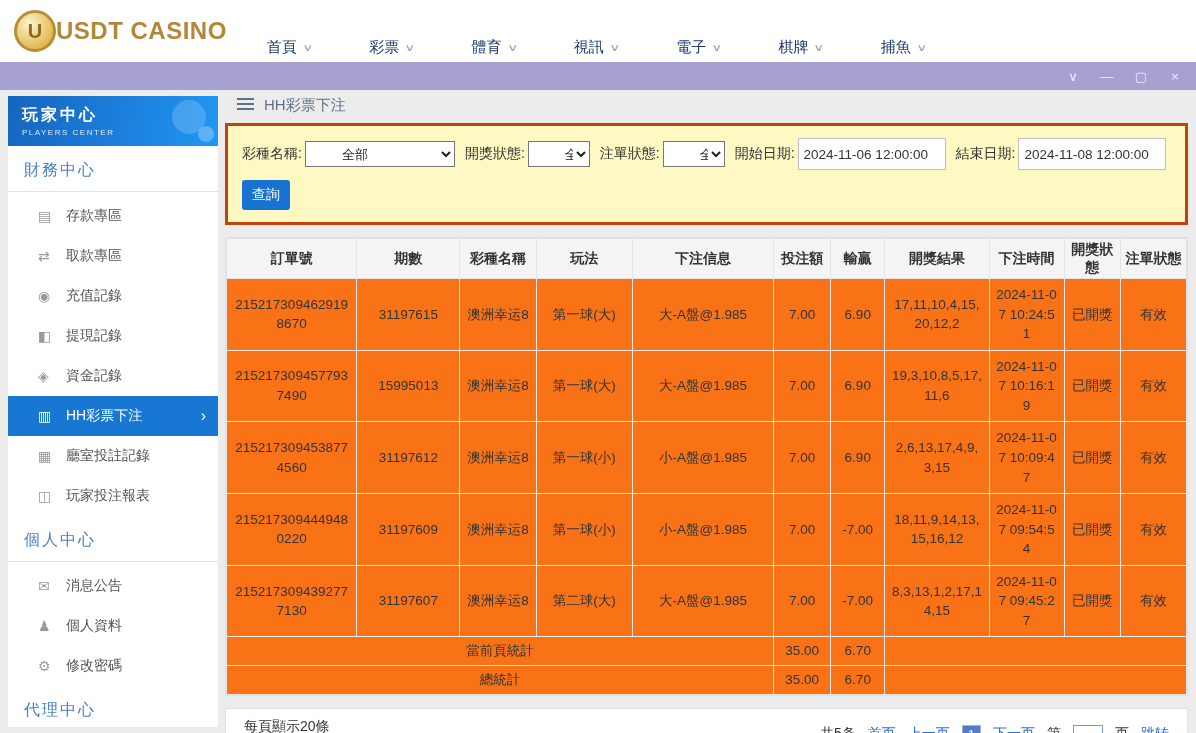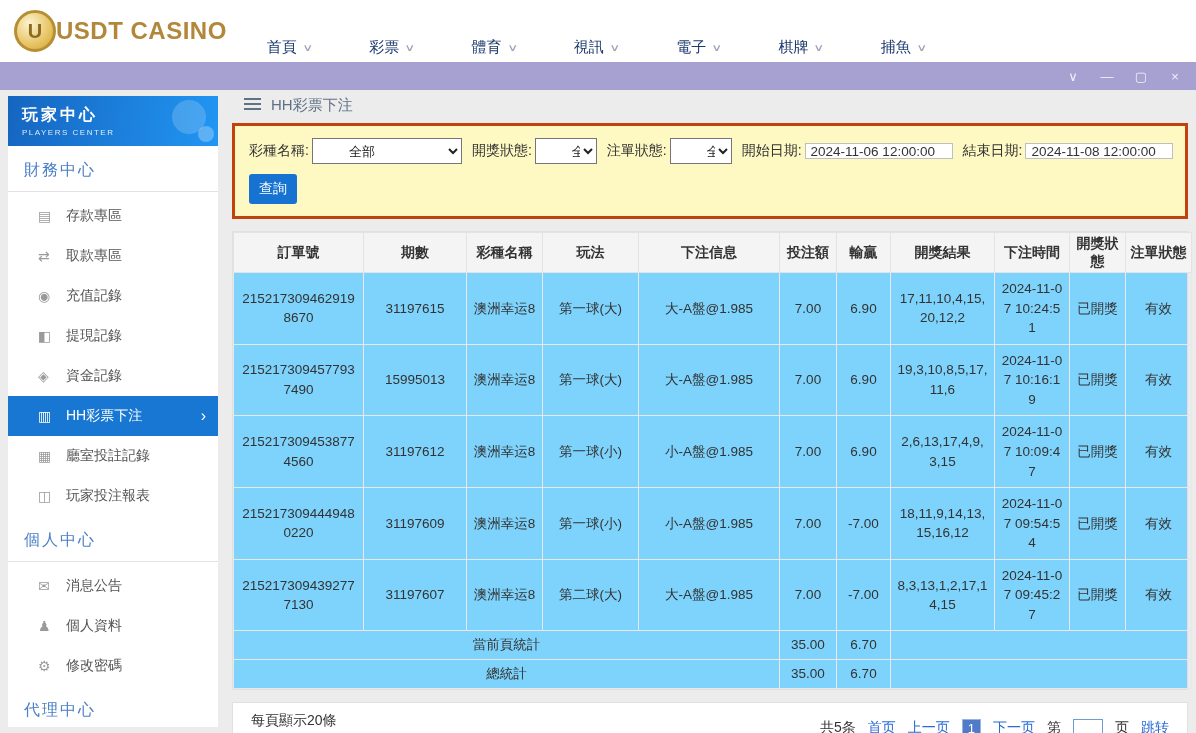--- a/index.html
+++ b/index.html
@@ -16,21 +16,21 @@
   .logo-text { font-size:24px; font-weight:bold; color:#b3873a; letter-spacing:.5px; }
   .nav { display:flex; gap:58px; margin-left:40px;margin-top:33px; }
   .nav-item { display:flex; align-items:center; gap:7px; color:#1c3a6e; font-size:15px; cursor:pointer; }
   .nav-chev { color:#9aa3b8; font-size:10px; transform:scaleX(1.5); }
 
   
   .purplebar { height:28px; background:#a7a1d1; display:flex; align-items:center; justify-content:flex-end; gap:20px; padding-right:14px; }
   .winctl { color:#eef0fa; font-size:13px; line-height:1; width:14px; text-align:center; cursor:pointer; }
 
   
-  .layout { display:flex; padding:6px 8px 0; gap:14px; height:637px; }
+  .layout { display:flex; padding:6px 8px 0; gap:7px; height:637px; }
 
   
   .sidebar { width:210px; min-width:210px; background:#fff; overflow:hidden; }
   .sidebar-header { height:50px; background:linear-gradient(100deg,#1565c0,#2196f3); position:relative;
     padding:9px 0 0 14px; color:#fff; overflow:hidden; }
   .sidebar-title { font-size:16px; font-weight:bold; letter-spacing:3px; }
   .sidebar-subtitle { font-size:8px; letter-spacing:1.5px; opacity:.85; margin-top:2px; }
   .deco { position:absolute; right:0; top:0; width:60px; height:50px; }
   .deco::before { content:""; position:absolute; width:34px; height:34px; border-radius:50%; background:rgba(255,255,255,.18); right:12px; top:4px; }
   .deco::after { content:""; position:absolute; width:16px; height:16px; border-radius:50%; background:rgba(255,255,255,.28); right:4px; top:30px; }
@@ -46,24 +46,24 @@
   .main { flex:1; display:flex; flex-direction:column; min-width:0; }
   .breadcrumb { height:52px; display:flex; align-items:center; gap:10px; padding-left:12px; color:#5e7187; font-size:15px; margin-bottom:8px; }
   .menu-icon { display:inline-block; }
 
   .filter-card { background:#fef9c3; border:3px solid #c2410c; padding:12px 14px; }
   .filter-row { display:flex; align-items:center; font-size:14px; color:#333; white-space:nowrap; }
   .fgroup { display:flex; align-items:center; margin-right:10px; gap:3px; }
   select.sel { height:26px; border:1px solid #767676; background:#fff; font-size:13px; font-family:inherit; color:#222;padding-left:32px; }
   .sel.wide { width:150px; }
   .sel.narrow { width:62px; }
-  input.date-input { width:148px; height:16px; border:1px solid #bfbfbf; font-size:13.5px; color:#333; padding:0 5px; font-family:inherit; }
+  input.date-input { width:148px; height:32px; border:1px solid #bfbfbf; font-size:13.5px; color:#333; padding:0 5px; font-family:inherit; }
   .search-btn { margin-top:10px; width:48px; height:30px; background:#1673d2; color:#fff; border:none; border-radius:3px; font-size:14px; cursor:pointer; font-family:inherit; }
 
-  .table-card { background:#7dd3fc; border:1px solid #e0e0e0; margin-top:12px; }
+  .table-card { background:#f97316; border:1px solid #e0e0e0; margin-top:12px; }
   table.bets { width:100%; border-collapse:collapse; table-layout:fixed; }
   .bets th { background:#f4f4f4; height:40px; font-size:14px; font-weight:bold; color:#333; border:1px solid #e3e3e3; padding:0 1px; }
   .bets td { border:1px solid #e8e8e8; text-align:center; font-size:13.5px; color:#333; padding:6px; word-break:break-all; line-height:1.45; }
   .bets tbody tr.data-row { height:57px; }
   .bets tr.summary-row td { height:26px; padding:4px; word-break:keep-all; }
 
   .pagination-card { background:#fff; border:1px solid #e0e0e0; margin-top:12px; height:50px; display:flex; align-items:center; justify-content:space-between; padding:0 18px; font-size:14px; color:#333; }
   .pager { display:flex; align-items:flex-start; gap:12px;margin-top:16px; }
   .plink { color:#2b6cd4; cursor:pointer; text-decoration:none; }
   .pcur { background:#4f7bc8; border:1px solid #9ab4e0; color:#fff; min-width:16px; padding:1px 5px; text-align:center; font-size:13px; cursor:pointer; }

